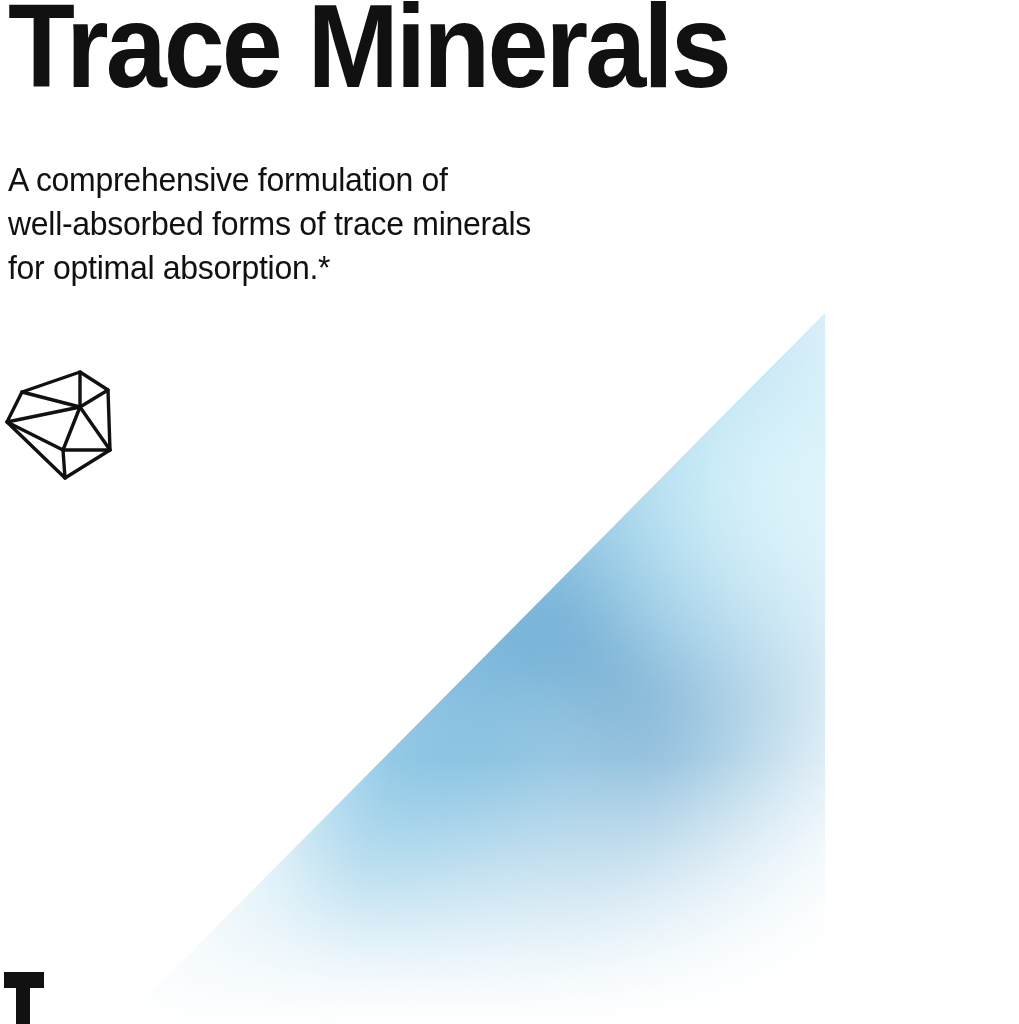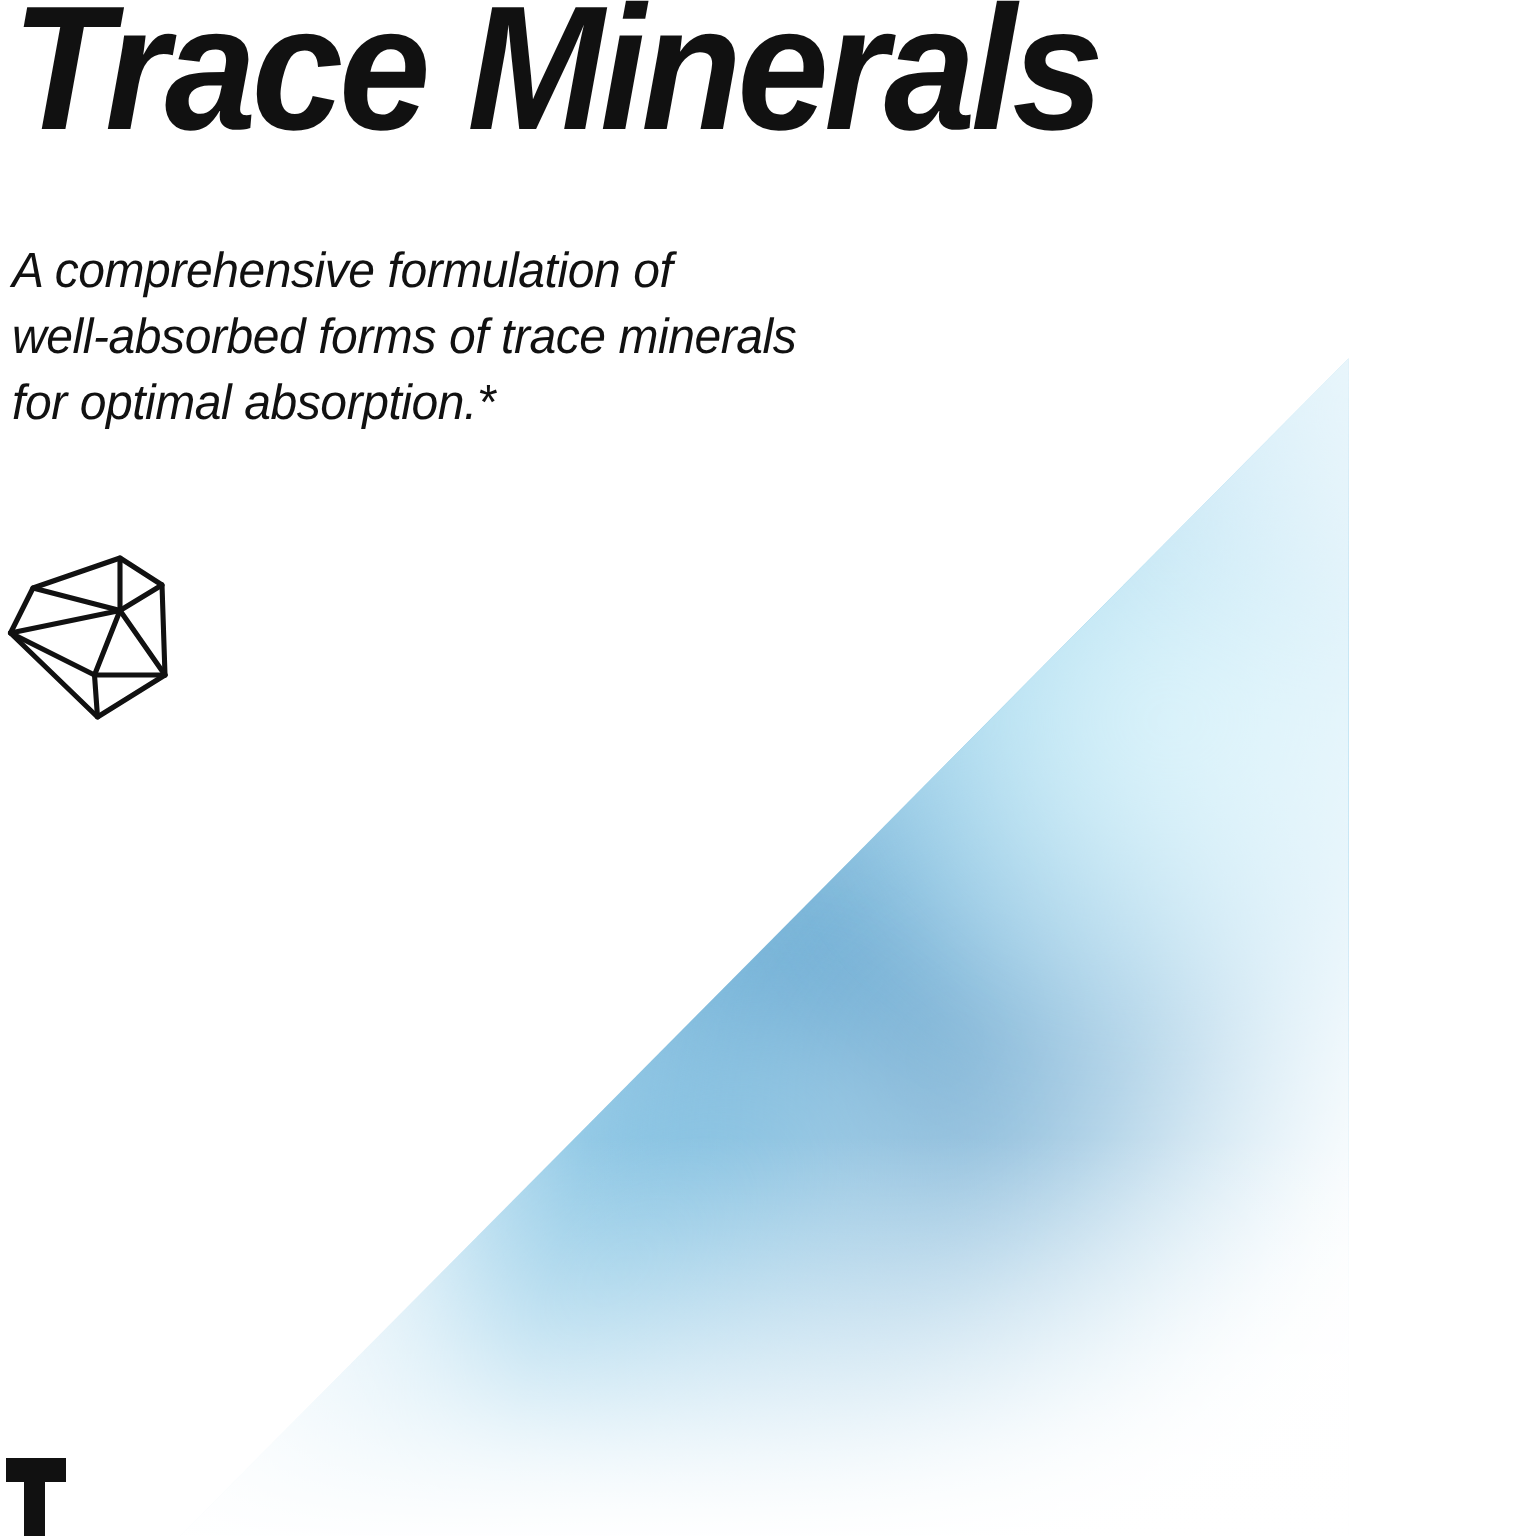--- a/index.html
+++ b/index.html
@@ -7,25 +7,24 @@
     margin: 0;
     padding: 0;
     background: #ffffff;
   }
   body {
     font-family: "Liberation Sans", sans-serif;
   }
 
   .canvas {
     position: relative;
-    width: 899px;
+    width: 825px;
     height: 1024px;
     background: #ffffff;
     overflow: hidden;
-    font-style: italic;
   }
 
   
   .artwork {
     position: absolute;
     inset: 0;
     overflow: hidden;
     pointer-events: none;
   }
 

